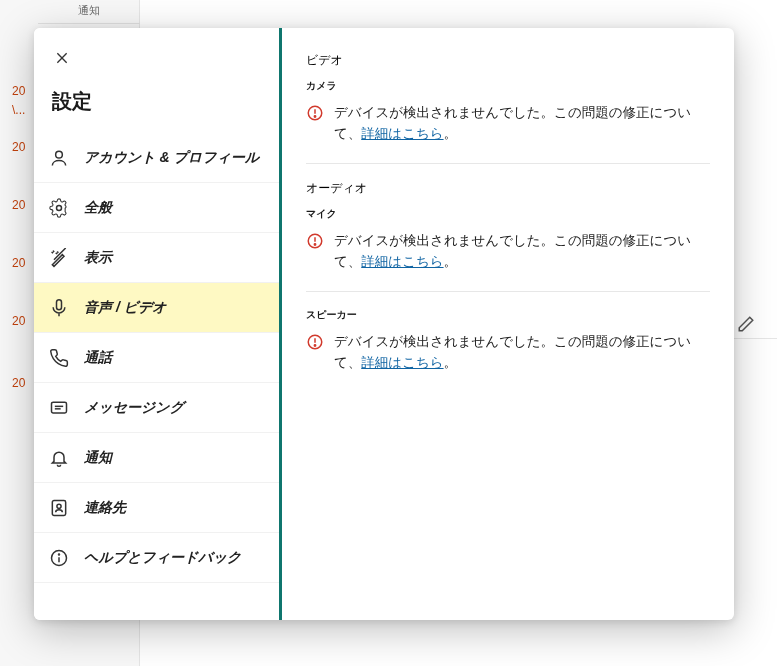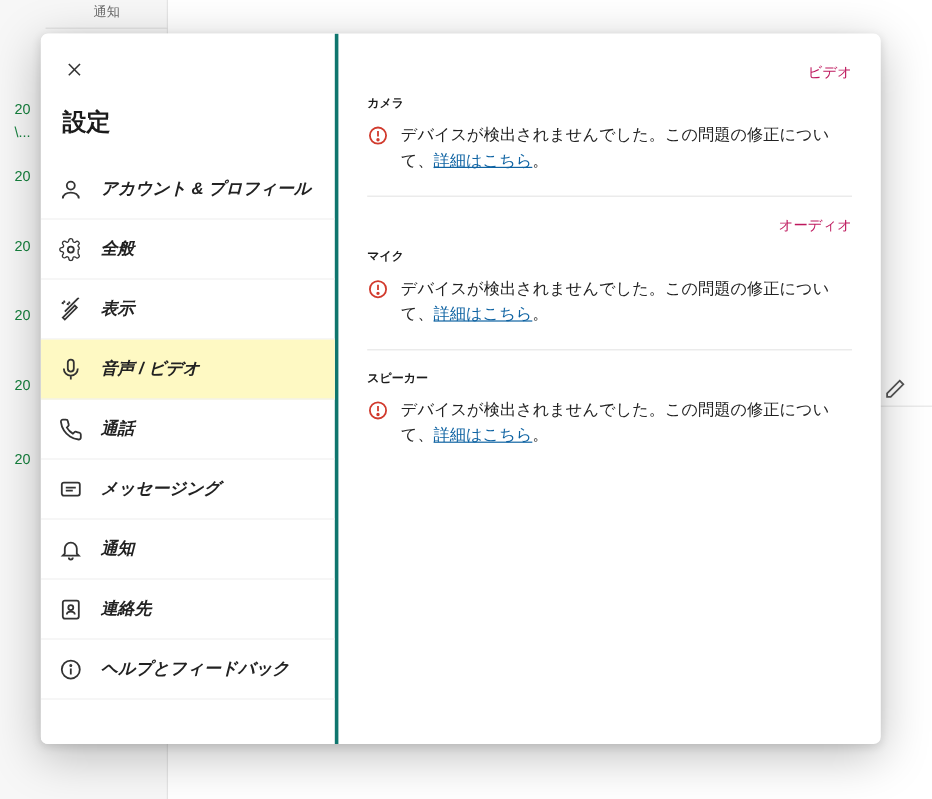--- a/index.html
+++ b/index.html
@@ -21,21 +21,21 @@
     }
     .bg-tab {
       position: absolute; top: 0; left: 38px;
       width: 102px; height: 24px;
       border-bottom: 1px solid #e0e0e0;
       font-size: 11px; color: #6b6b6b;
       text-align: center; line-height: 20px;
     }
     .bg-row {
       position: absolute; left: 12px;
-      font-size: 12px; color: #15803d; text-align: center;
+      font-size: 12px; color: #c2410c; text-align: center;
     }
     .edit-icon {
       position: absolute; right: 22px; top: 315px;
       color: #555; cursor: pointer;
     }
     .bg-line {
       position: absolute; right: 0; left: 140px; top: 338px;
       border-top: 1px solid #e6e6e6;
     }
     
@@ -86,23 +86,22 @@
     }
     .nav-item.active {
       background: #fef9c3;
     }
     
     .content {
       flex: 1; padding: 24px 24px 0 24px;
       overflow-y: auto;
     }
     .section-label {
-      font-size: 12px; color: #be185d;
+      font-size: 12px; color: #000000;
       margin-bottom: 10px;
-      text-align: right;
     }
     .subheading {
       font-size: 10px; font-weight: 700;
       color: #1b1b1b;
       margin-bottom: 10px;
     }
     .device-row {
       display: flex; align-items: flex-start;
       font-size: 13.5px; color: #222;
       line-height: 1.55;

